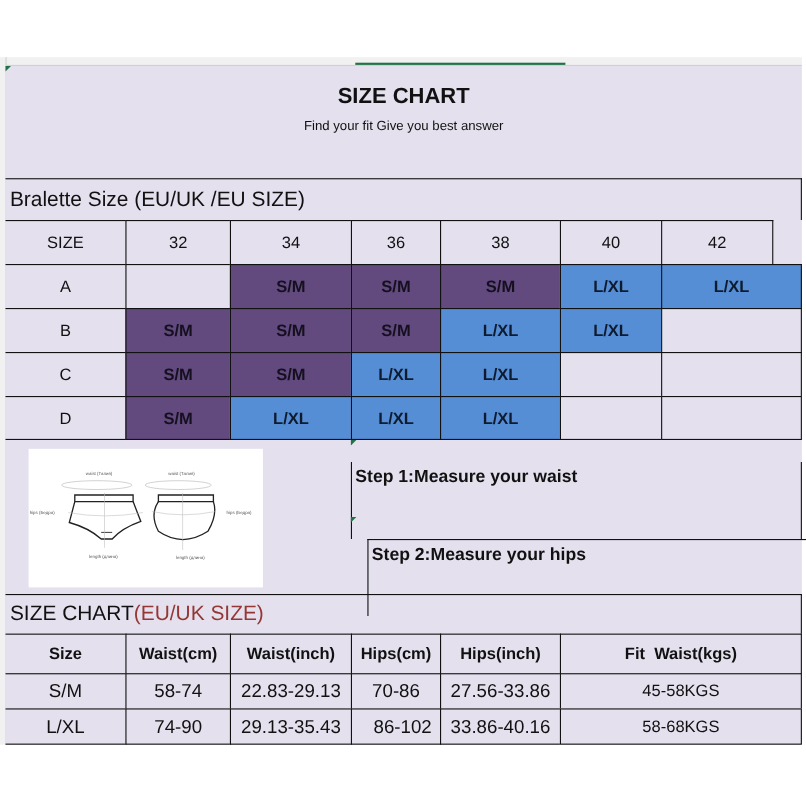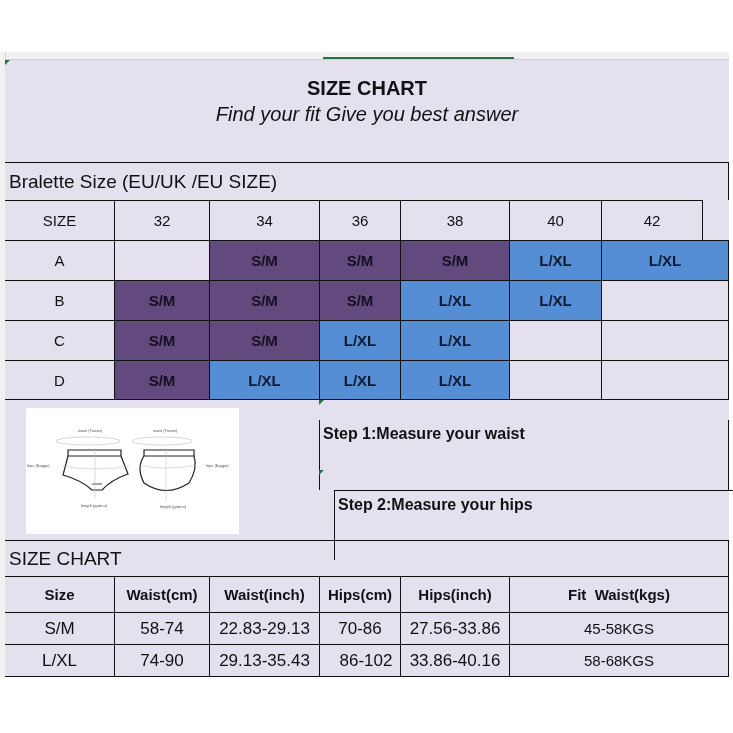--- a/index.html
+++ b/index.html
@@ -9,21 +9,21 @@
   .rowhdr { position:absolute; top:52px; left:0; width:5px; height:625px; background:#f1f1f1; border-right:1px solid #d0d0d0; }
   .sheet { position:absolute; top:60px; left:5px; width:724px; height:617px; background:#e4e0ee; }
   .cell { position:absolute; box-sizing:border-box; display:flex; align-items:center; justify-content:center; font-size:15px; }
   .bt { border-top:1.5px solid #111; }
   .bl { border-left:1.5px solid #111; }
   .br { border-right:1.5px solid #111; }
   .bb { border-bottom:1.5px solid #111; }
   .purple { background:#62497e; font-weight:bold; color:#15101f; }
   .blue { background:#558ed5; font-weight:bold; color:#0e1a2e; }
   .title { font-weight:bold; font-size:20px; }
-  .subtitle { font-size:20px;font-style:italic; }
+  .subtitle { font-size:12px; }
   .section { font-weight:normal; font-size:19px; justify-content:flex-start; padding-left:4px; }
   .step { font-weight:bold; font-size:16px; justify-content:flex-start; align-items:flex-start; padding-left:3px; padding-top:5px;margin-top:20px; }
   .hdr2 { font-weight:bold; font-size:15px; }
   .val2 { font-size:17px; }
   .red { color:#953735; }
   .corner { position:absolute; width:0; height:0; border-top:5px solid #217346; border-right:5px solid transparent; }
   .diagram { position:absolute; left:26px; top:408px; width:213px; height:126px; background:#ffffff; }
   .tiny { font-size:4px; fill:#555; font-family:"Liberation Sans", sans-serif; }
 </style>
 </head>
@@ -102,20 +102,21 @@
     <path d="M36 58 Q69 64 104 58" fill="none" stroke="#bbb" stroke-width="0.5"></path>
   </svg>
 </div>
 <div class="cell step bl br" style="left:319px;top:400px;width:410px;height:70px;">Step 1:Measure your waist</div>
 <div class="corner" style="left:319px;top:400px;"></div>
 <div class="cell step bt bl br" style="left:334px;top:470px;width:444px;height:70px;text-align:right;">Step 2:Measure your hips</div>
 <div class="corner" style="left:319px;top:470px;"></div>
 
 <div class="cell section bt br" style="left:5px;top:540px;width:724px;height:36px;">
   <span>SIZE CHART</span>
+    <span class="red">(EU/UK SIZE)</span>
 </div>
 
 <div class="cell hdr2 bt" style="left:5px;top:576px;width:109px;height:36px;">Size</div>
 <div class="cell hdr2 bt bl" style="left:114px;top:576px;width:95px;height:36px;">Waist(cm)</div>
 <div class="cell hdr2 bt bl" style="left:209px;top:576px;width:110px;height:36px;">Waist(inch)</div>
 <div class="cell hdr2 bt bl" style="left:319px;top:576px;width:81px;height:36px;">Hips(cm)</div>
 <div class="cell hdr2 bt bl" style="left:400px;top:576px;width:109px;height:36px;">Hips(inch)</div>
 <div class="cell hdr2 bt bl br" style="left:509px;top:576px;width:220px;height:36px;white-space:pre;">Fit  Waist(kgs)</div>
 
 <div class="cell val2 bt" style="left:5px;top:612px;width:109px;height:32px;">S/M</div>

